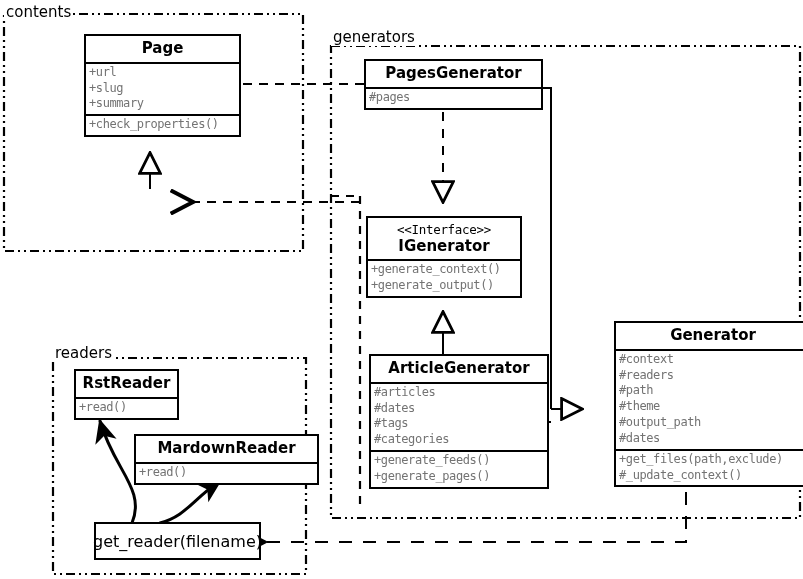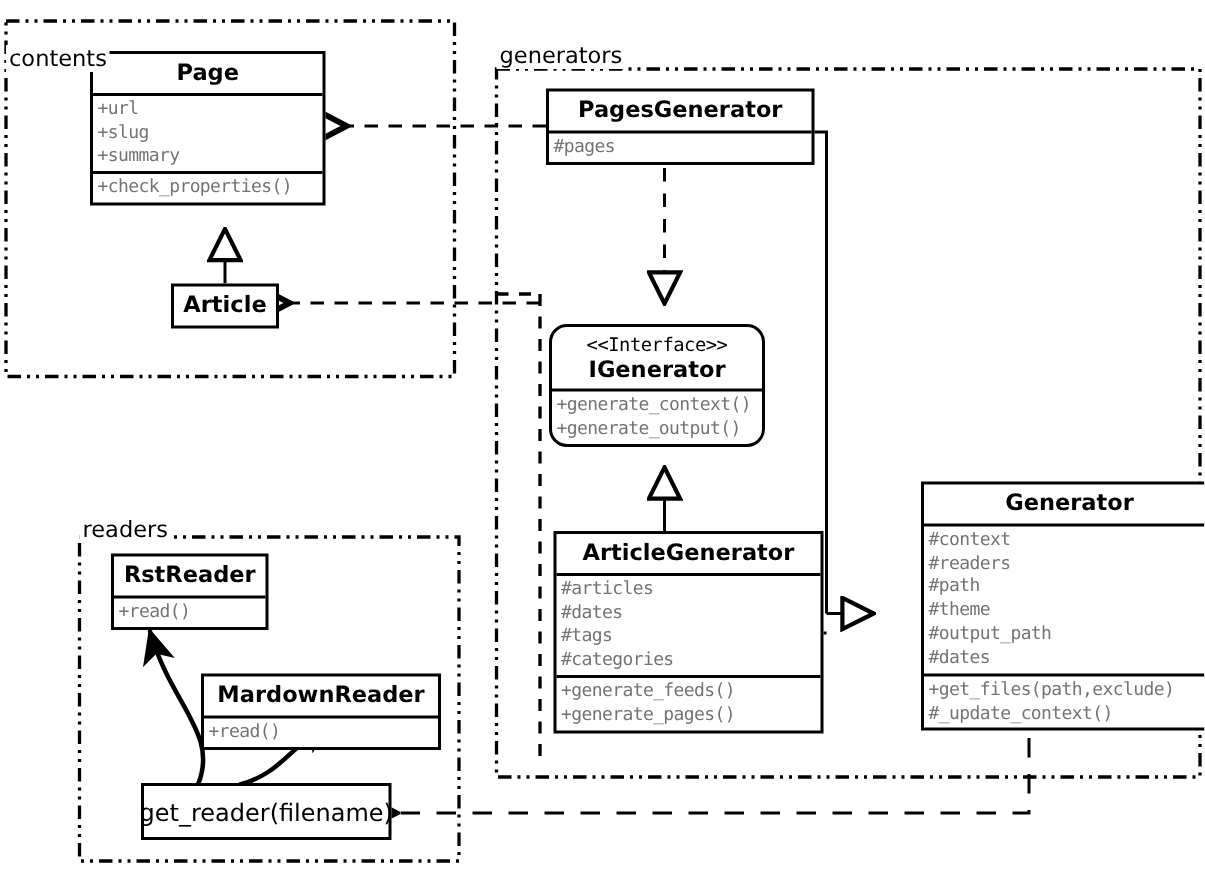--- a/index.html
+++ b/index.html
@@ -83,51 +83,48 @@
 
     <g>
       <path d="M132,523 C146,489 114,470 100,421" fill="none" stroke="#000" stroke-width="3" stroke-linecap="round" marker-end="url(#m-filled)"></path>
     </g>
 
     <g>
       <path d="M160,523 C186,516 192,500 220,481" fill="none" stroke="#000" stroke-width="3" stroke-linecap="round" marker-end="url(#m-filled)"></path>
     </g>
   </svg>
 
-  <div class="pkg-label" style="left:4px;top:3px;margin-top:27px;">contents</div>
+  <div class="pkg-label" style="left:4px;top:3px;">contents</div>
   <div class="pkg-label" style="left:331px;top:28px;text-align:right;">generators</div>
   <div class="pkg-label" style="left:53px;top:344px;text-align:center;">readers</div>
 
-  <div class="cls" style="left:60px;top:34px;width:157px;">
+  <div class="cls" style="left:84px;top:34px;width:157px;">
     <div class="hdr">Page</div>
     <div class="sep"></div>
     <div class="sect">
       <div class="row">+url</div>
       <div class="row">+slug</div>
       <div class="row">+summary</div>
     </div>
     <div class="sep"></div>
     <div class="sect">
       <div class="row">+check_properties()</div>
     </div>
   </div>
 
-  <div class="cls" style="left:114px;top:189px;width:72px;">
-    <div class="hdr">Article</div>
-  </div>
 
   <div class="cls" style="left:364px;top:59px;width:179px;">
     <div class="hdr">PagesGenerator</div>
     <div class="sep"></div>
     <div class="sect">
       <div class="row">#pages</div>
     </div>
   </div>
 
-  <div class="cls" style="left:366px;top:216px;width:144px;border-radius:12px;">
+  <div class="cls" style="left:366px;top:216px;width:156px;">
     <div class="hdr">
       <span class="stereo">&lt;&lt;Interface&gt;&gt;</span>
       <span>IGenerator</span>
     </div>
     <div class="sep"></div>
     <div class="sect">
       <div class="row">+generate_context()</div>
       <div class="row">+generate_output()</div>
     </div>
   </div>
@@ -167,21 +164,21 @@
   </div>
 
   <div class="cls" style="left:74px;top:369px;width:105px;">
     <div class="hdr">RstReader</div>
     <div class="sep"></div>
     <div class="sect">
       <div class="row">+read()</div>
     </div>
   </div>
 
-  <div class="cls" style="left:134px;top:449px;width:160px;">
+  <div class="cls" style="left:134px;top:434px;width:185px;">
     <div class="hdr">MardownReader</div>
     <div class="sep"></div>
     <div class="sect">
       <div class="row">+read()</div>
     </div>
   </div>
 
   <div class="plain" style="left:94px;top:522px;width:167px;height:38px;">get_reader(filename)</div>
 
 </div>

